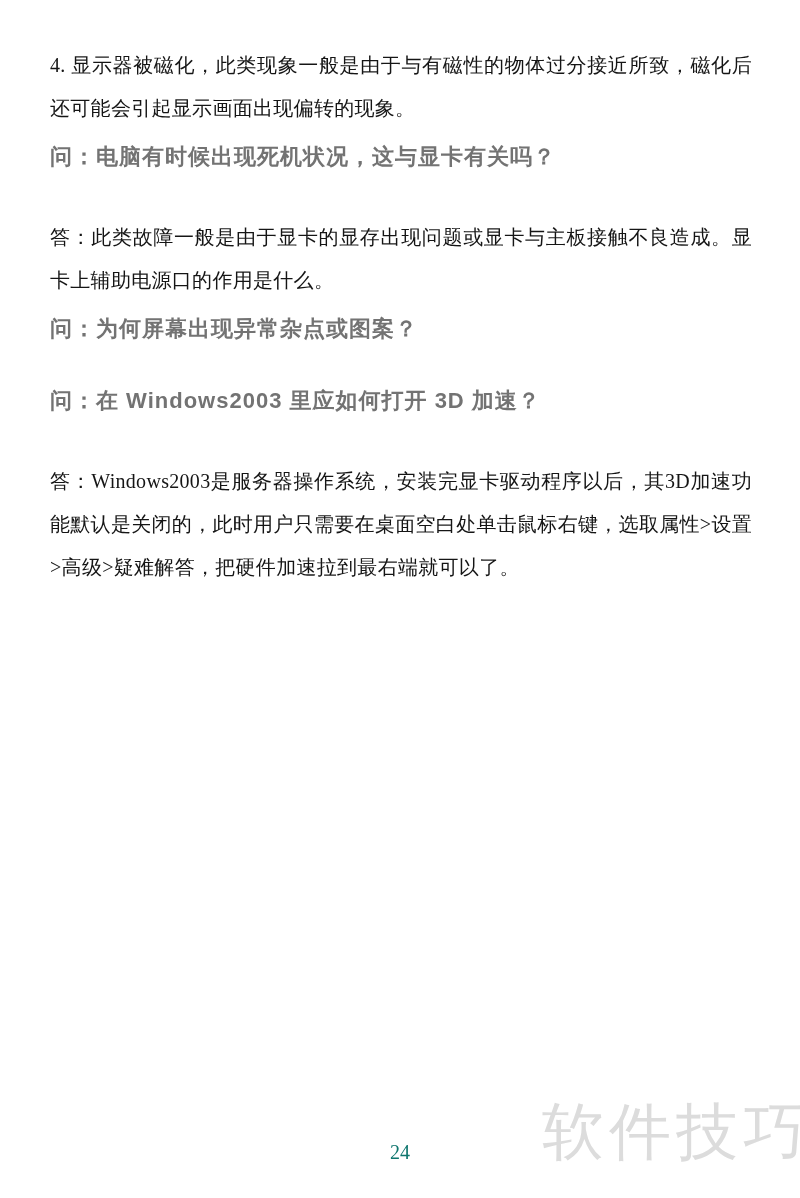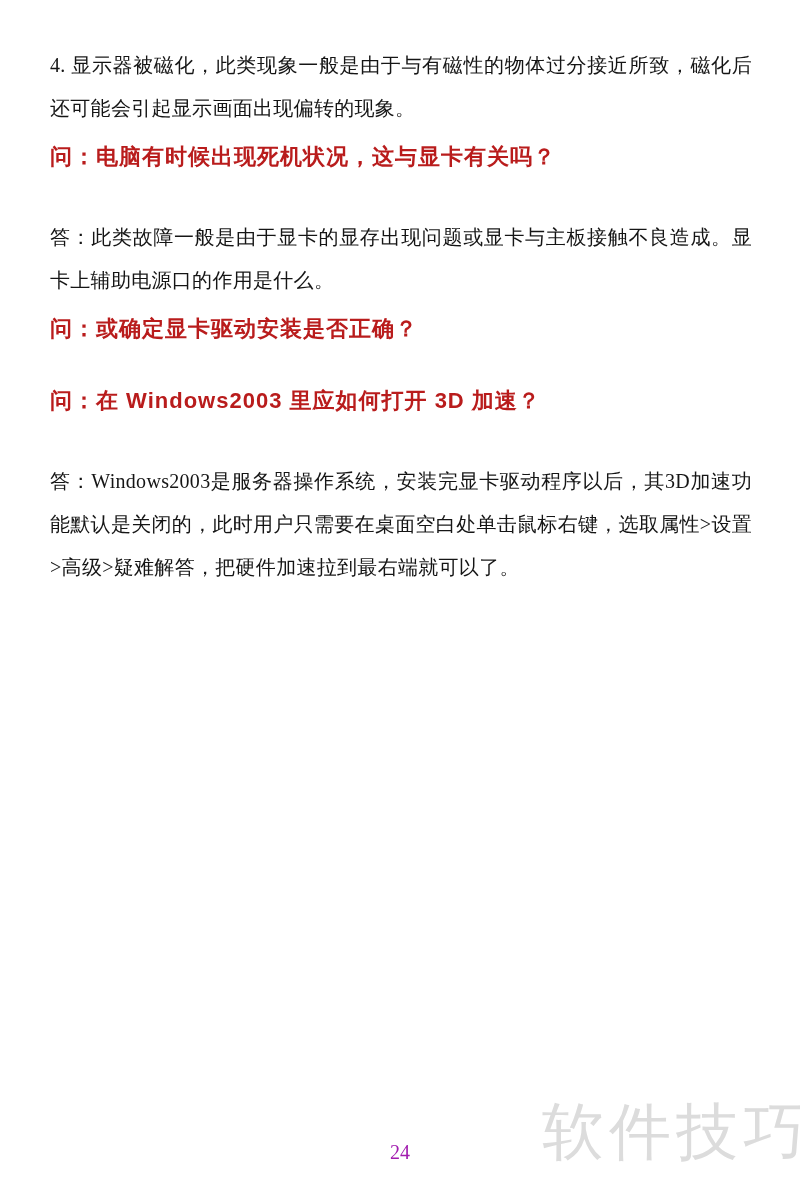--- a/index.html
+++ b/index.html
@@ -37,34 +37,34 @@
     margin: 0 0 12px 0;
     letter-spacing: 0.3px;
   }
 
   .question-heading {
     font-family: "Liberation Sans", "DejaVu Sans", sans-serif;
     font-weight: bold;
     font-size: 22px;
     line-height: 26px;
     letter-spacing: 1px;
-    color: #b91c1c;
+    color: #737373;
     margin: 14px 0 46px 0;
   }
 
   .qa-block { margin: 0; }
 
   .page-number {
     position: absolute;
     bottom: 34px;
     left: 0;
     width: 100%;
     text-align: center;
     font-size: 20px;
-    color: #a21caf;
+    color: #0f766e;
   }
 
   .watermark {
     position: absolute;
     bottom: 24px;
     right: -10px;
     font-family: "Liberation Sans", "DejaVu Sans", sans-serif;
     font-weight: 300;
     font-size: 62px;
     letter-spacing: 5px;
@@ -83,21 +83,21 @@
 
     <div class="qa-block">
       <h2 class="question-heading">问：电脑有时候出现死机状况，这与显卡有关吗？</h2>
     </div>
 
     <div class="qa-block">
       <p class="body-text">答：此类故障一般是由于显卡的显存出现问题或显卡与主板接触不良造成。显卡上辅助电源口的作用是什么。</p>
     </div>
 
     <div class="qa-block">
-      <h2 class="question-heading">问：或确定显卡驱动安装是否正确？</h2>
+      <h2 class="question-heading">问：为何屏幕出现异常杂点或图案？</h2>
     </div>
 
     <div class="qa-block">
       <h2 class="question-heading">问：在 Windows2003 里应如何打开 3D 加速？</h2>
       <p class="body-text">答：Windows2003是服务器操作系统，安装完显卡驱动程序以后，其3D加速功能默认是关闭的，此时用户只需要在桌面空白处单击鼠标右键，选取属性&gt;设置&gt;高级&gt;疑难解答，把硬件加速拉到最右端就可以了。</p>
     </div>
 
   </div>
 
   <div class="page-number">24</div>

